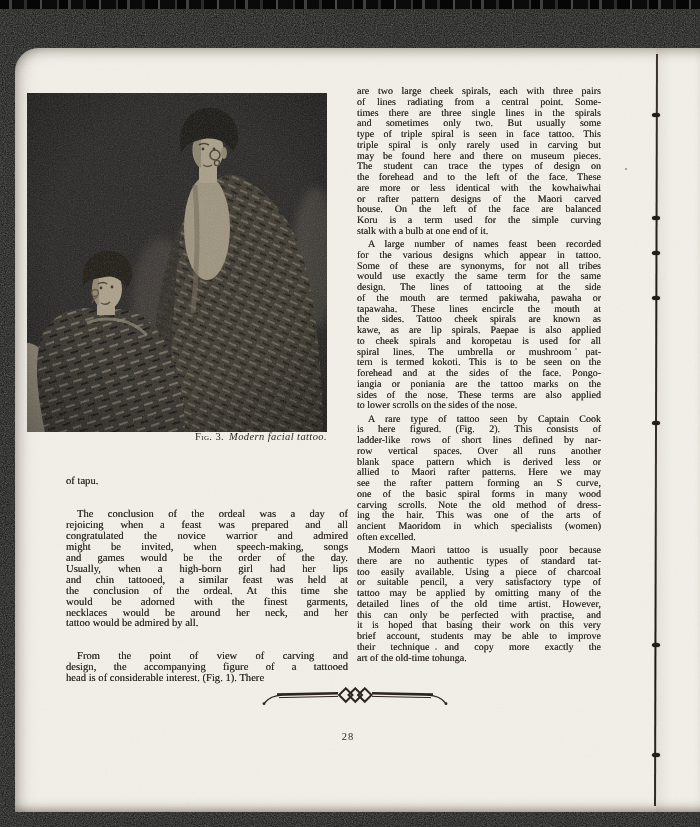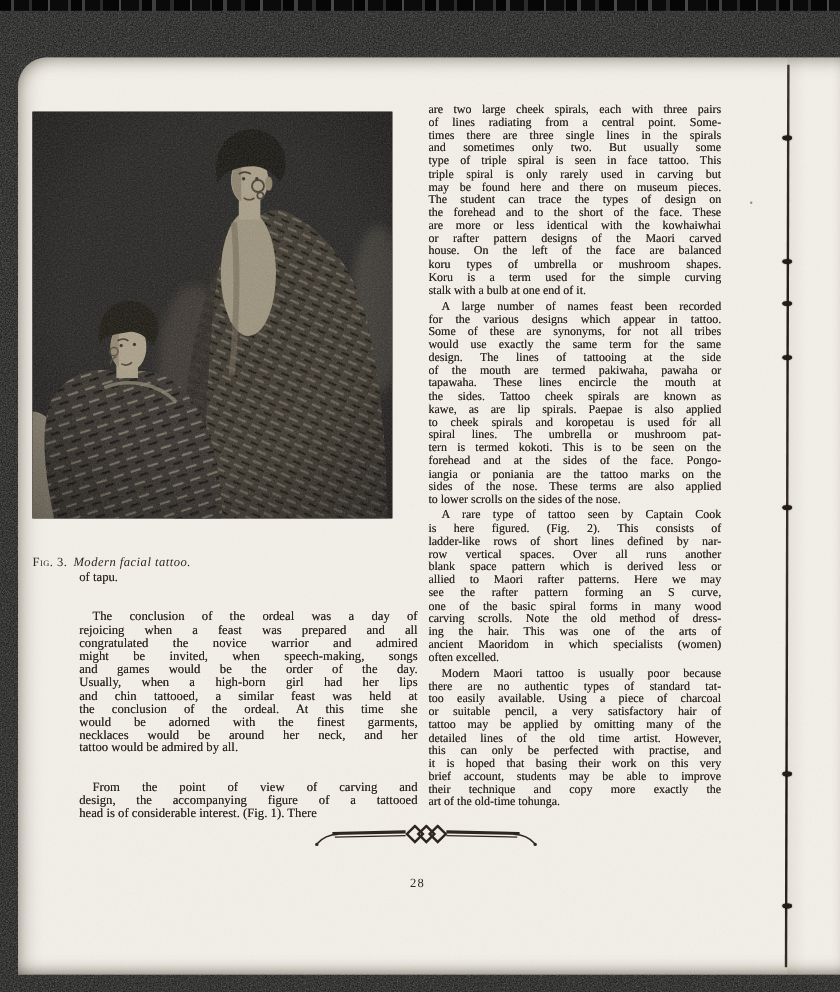--- a/index.html
+++ b/index.html
@@ -32,22 +32,22 @@
                inset 0 12px 14px -11px rgba(90,85,70,.6);
   }
   .paper-noise{position:absolute;inset:0;opacity:.05;pointer-events:none;}
   .next-page-edge{
     position:absolute;right:0;top:0;width:44px;height:100%;
     background:linear-gradient(90deg,rgba(120,110,95,.10),rgba(0,0,0,0) 35%);
   }
   .photo{position:absolute;left:12px;top:45px;width:300px;height:339px;background:var(--photo-bg);}
   .photo svg{display:block;width:100%;height:100%;}
   .caption{
-    position:absolute;left:12px;top:416px;width:300px;
-    text-align:left;font-size:10.5px;color:var(--ink);letter-spacing:.4px;
+    position:absolute;left:12px;top:383px;width:300px;
+    text-align:right;font-size:10.5px;color:var(--ink);letter-spacing:.4px;
   }
   .caption .cap-label{font-variant:small-caps;margin-right:5px;}
   .caption .cap-title{font-style:italic;}
   .col{position:absolute;color:var(--ink);text-rendering:geometricPrecision;}
   .col .tline{
     text-align:justify;text-align-last:justify;white-space:nowrap;
     text-shadow:0 0 .4px rgba(44,38,30,.75);
   }
   .col .tline.last{text-align-last:left;}
   .para.indent .tline.first{text-indent:11px;}
@@ -196,25 +196,24 @@
     <div class="col right-col" id="right-col">
         <div class="para">
           <div class="tline first">are two large cheek spirals, each with three pairs</div>
           <div class="tline">of lines radiating from a central point.  Some-</div>
           <div class="tline">times there are three single lines in the spirals</div>
           <div class="tline">and sometimes only two.  But usually some</div>
           <div class="tline">type of triple spiral is seen in face tattoo.  This</div>
           <div class="tline">triple spiral is only rarely used in carving but</div>
           <div class="tline">may be found here and there on museum pieces.</div>
           <div class="tline">The student can trace the types of design on</div>
-          <div class="tline">the forehead and to the short of the face.  These</div>
+          <div class="tline">the forehead and to the left of the face.  These</div>
           <div class="tline">are more or less identical with the kowhaiwhai</div>
           <div class="tline">or rafter pattern designs of the Maori carved</div>
           <div class="tline">house.  On the left of the face are balanced</div>
-          <div class="tline">koru types of umbrella or mushroom shapes.</div>
           <div class="tline">Koru is a term used for the simple curving</div>
           <div class="tline last">stalk with a bulb at one end of it.</div>
         </div>
         <div class="para indent">
           <div class="tline first">A large number of names feast been recorded</div>
           <div class="tline">for the various designs which appear in tattoo.</div>
           <div class="tline">Some of these are synonyms, for not all tribes</div>
           <div class="tline">would use exactly the same term for the same</div>
           <div class="tline">design.  The lines of tattooing at the side</div>
           <div class="tline">of the mouth are termed pakiwaha, pawaha or</div>
@@ -240,21 +239,21 @@
           <div class="tline">one of the basic spiral forms in many wood</div>
           <div class="tline">carving scrolls.  Note the old method of dress-</div>
           <div class="tline">ing the hair.  This was one of the arts of</div>
           <div class="tline">ancient Maoridom in which specialists (women)</div>
           <div class="tline last">often excelled.</div>
         </div>
         <div class="para indent">
           <div class="tline first">Modern Maori tattoo is usually poor because</div>
           <div class="tline">there are no authentic types of standard tat-</div>
           <div class="tline">too easily available.  Using a piece of charcoal</div>
-          <div class="tline">or suitable pencil, a very satisfactory hair of</div>
+          <div class="tline">or suitable pencil, a very satisfactory type of</div>
           <div class="tline">tattoo may be applied by omitting many of the</div>
           <div class="tline">detailed lines of the old time artist.  However,</div>
           <div class="tline">this can only be perfected with practise, and</div>
           <div class="tline">it is hoped that basing their work on this very</div>
           <div class="tline">brief account, students may be able to improve</div>
           <div class="tline">their technique and copy more exactly the</div>
           <div class="tline last">art of the old-time tohunga.</div>
         </div>
       </div>
 

